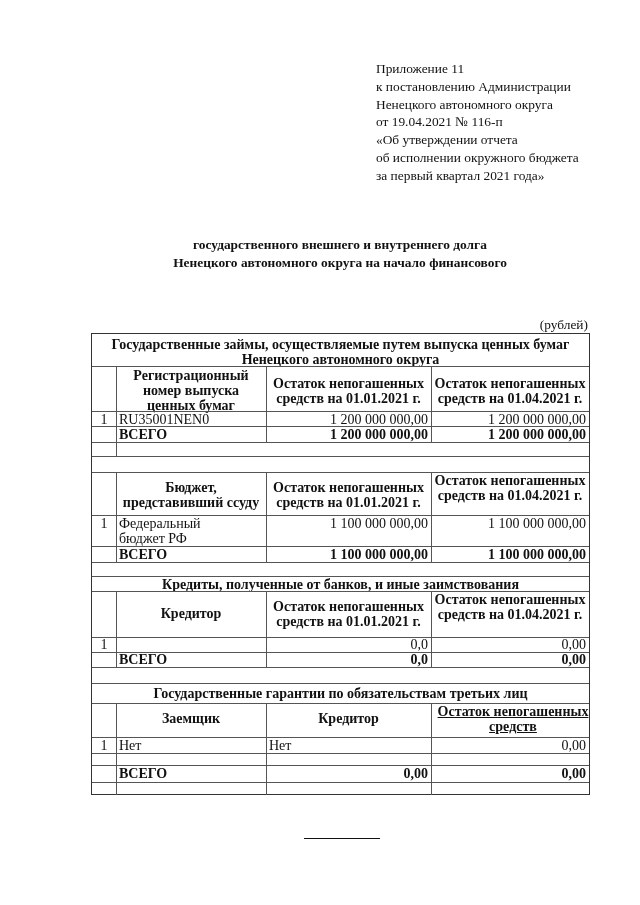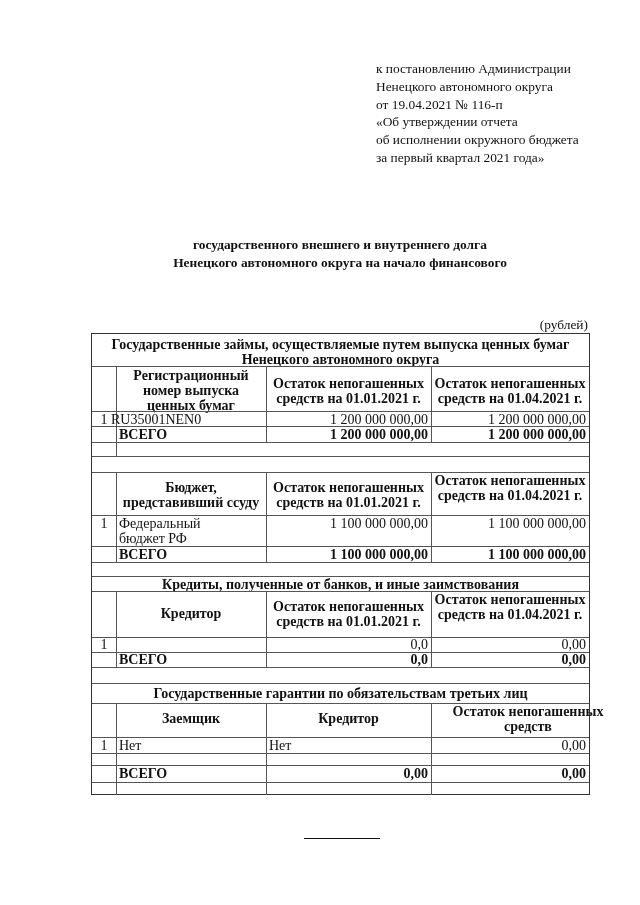--- a/index.html
+++ b/index.html
@@ -17,20 +17,21 @@
   .cell { position:absolute; font-size:14px; line-height:15px; box-sizing:border-box; padding:0 3px; }
   .c { text-align:center; }
   .r { text-align:right; }
   .b { font-weight:bold; }
   .sep { position:absolute; left:304px; top:838px; width:76px; border-top:1.5px solid #111; }
 </style>
 </head>
 <body>
 
 <div class="attach">
+  <div>Приложение 11</div>
   <div>к постановлению Администрации</div>
   <div>Ненецкого автономного округа</div>
   <div>от 19.04.2021 № 116-п</div>
   <div>«Об утверждении отчета</div>
   <div>об исполнении окружного бюджета</div>
   <div>за первый квартал 2021 года»</div>
 </div>
 
 <div class="title">
   <div>государственного внешнего и внутреннего долга</div>
@@ -44,21 +45,21 @@
   <div class="cell c b" style="left:0;top:3px;width:497px;">Государственные займы, осуществляемые путем выпуска ценных бумаг Ненецкого автономного округа</div>
   <div class="hl" style="left:0;top:32px;width:497px;"></div>
   <div class="vl" style="left:24px;top:32px;height:90px;"></div>
   <div class="vl" style="left:174px;top:32px;height:76px;"></div>
   <div class="vl" style="left:339px;top:32px;height:76px;"></div>
   <div class="cell c b" style="left:24px;top:34px;width:150px;">Регистрационный номер выпуска ценных бумаг</div>
   <div class="cell c b" style="left:174px;top:42px;width:165px;">Остаток непогашенных средств на 01.01.2021 г.</div>
   <div class="cell c b" style="left:339px;top:42px;width:158px;">Остаток непогашенных средств на 01.04.2021 г.</div>
   <div class="hl" style="left:0;top:77px;width:497px;"></div>
   <div class="cell c" style="left:0;top:78px;width:24px;">1</div>
-  <div class="cell" style="left:16px;top:78px;width:150px;">RU35001NEN0</div>
+  <div class="cell" style="left:24px;top:78px;width:150px;">RU35001NEN0</div>
   <div class="cell r" style="left:174px;top:78px;width:165px;">1 200 000 000,00</div>
   <div class="cell r" style="left:339px;top:78px;width:158px;">1 200 000 000,00</div>
   <div class="hl" style="left:0;top:92px;width:497px;"></div>
   <div class="cell b" style="left:24px;top:93px;width:150px;">ВСЕГО</div>
   <div class="cell r b" style="left:174px;top:93px;width:165px;">1 200 000 000,00</div>
   <div class="cell r b" style="left:339px;top:93px;width:158px;">1 200 000 000,00</div>
   <div class="hl" style="left:0;top:108px;width:497px;"></div>
   <div class="hl" style="left:0;top:122px;width:497px;"></div>
 
   <div class="hl" style="left:0;top:138px;width:497px;"></div>
@@ -100,21 +101,21 @@
   <div class="hl" style="left:0;top:333px;width:497px;"></div>
   <div class="hl" style="left:0;top:349px;width:497px;"></div>
 
   <div class="cell c b" style="left:0;top:352px;width:497px;">Государственные гарантии по обязательствам третьих лиц</div>
   <div class="hl" style="left:0;top:369px;width:497px;"></div>
   <div class="vl" style="left:24px;top:369px;height:92px;"></div>
   <div class="vl" style="left:174px;top:369px;height:92px;"></div>
   <div class="vl" style="left:339px;top:369px;height:92px;"></div>
   <div class="cell c b" style="left:24px;top:377px;width:150px;">Заемщик</div>
   <div class="cell c b" style="left:174px;top:377px;width:165px;">Кредитор</div>
-  <div class="cell c b" style="left:357px;top:370px;width:158px;">Остаток непогашенных средств</div>
+  <div class="cell c b" style="left:342px;top:370px;width:158px;text-decoration:underline;">Остаток непогашенных средств</div>
   <div class="hl" style="left:0;top:403px;width:497px;"></div>
   <div class="cell c" style="left:0;top:404px;width:24px;">1</div>
   <div class="cell" style="left:24px;top:404px;width:150px;">Нет</div>
   <div class="cell" style="left:174px;top:404px;width:165px;">Нет</div>
   <div class="cell r" style="left:339px;top:404px;width:158px;">0,00</div>
   <div class="hl" style="left:0;top:419px;width:497px;"></div>
   <div class="hl" style="left:0;top:431px;width:497px;"></div>
   <div class="cell b" style="left:24px;top:432px;width:150px;">ВСЕГО</div>
   <div class="cell r b" style="left:174px;top:432px;width:165px;">0,00</div>
   <div class="cell r b" style="left:339px;top:432px;width:158px;">0,00</div>

